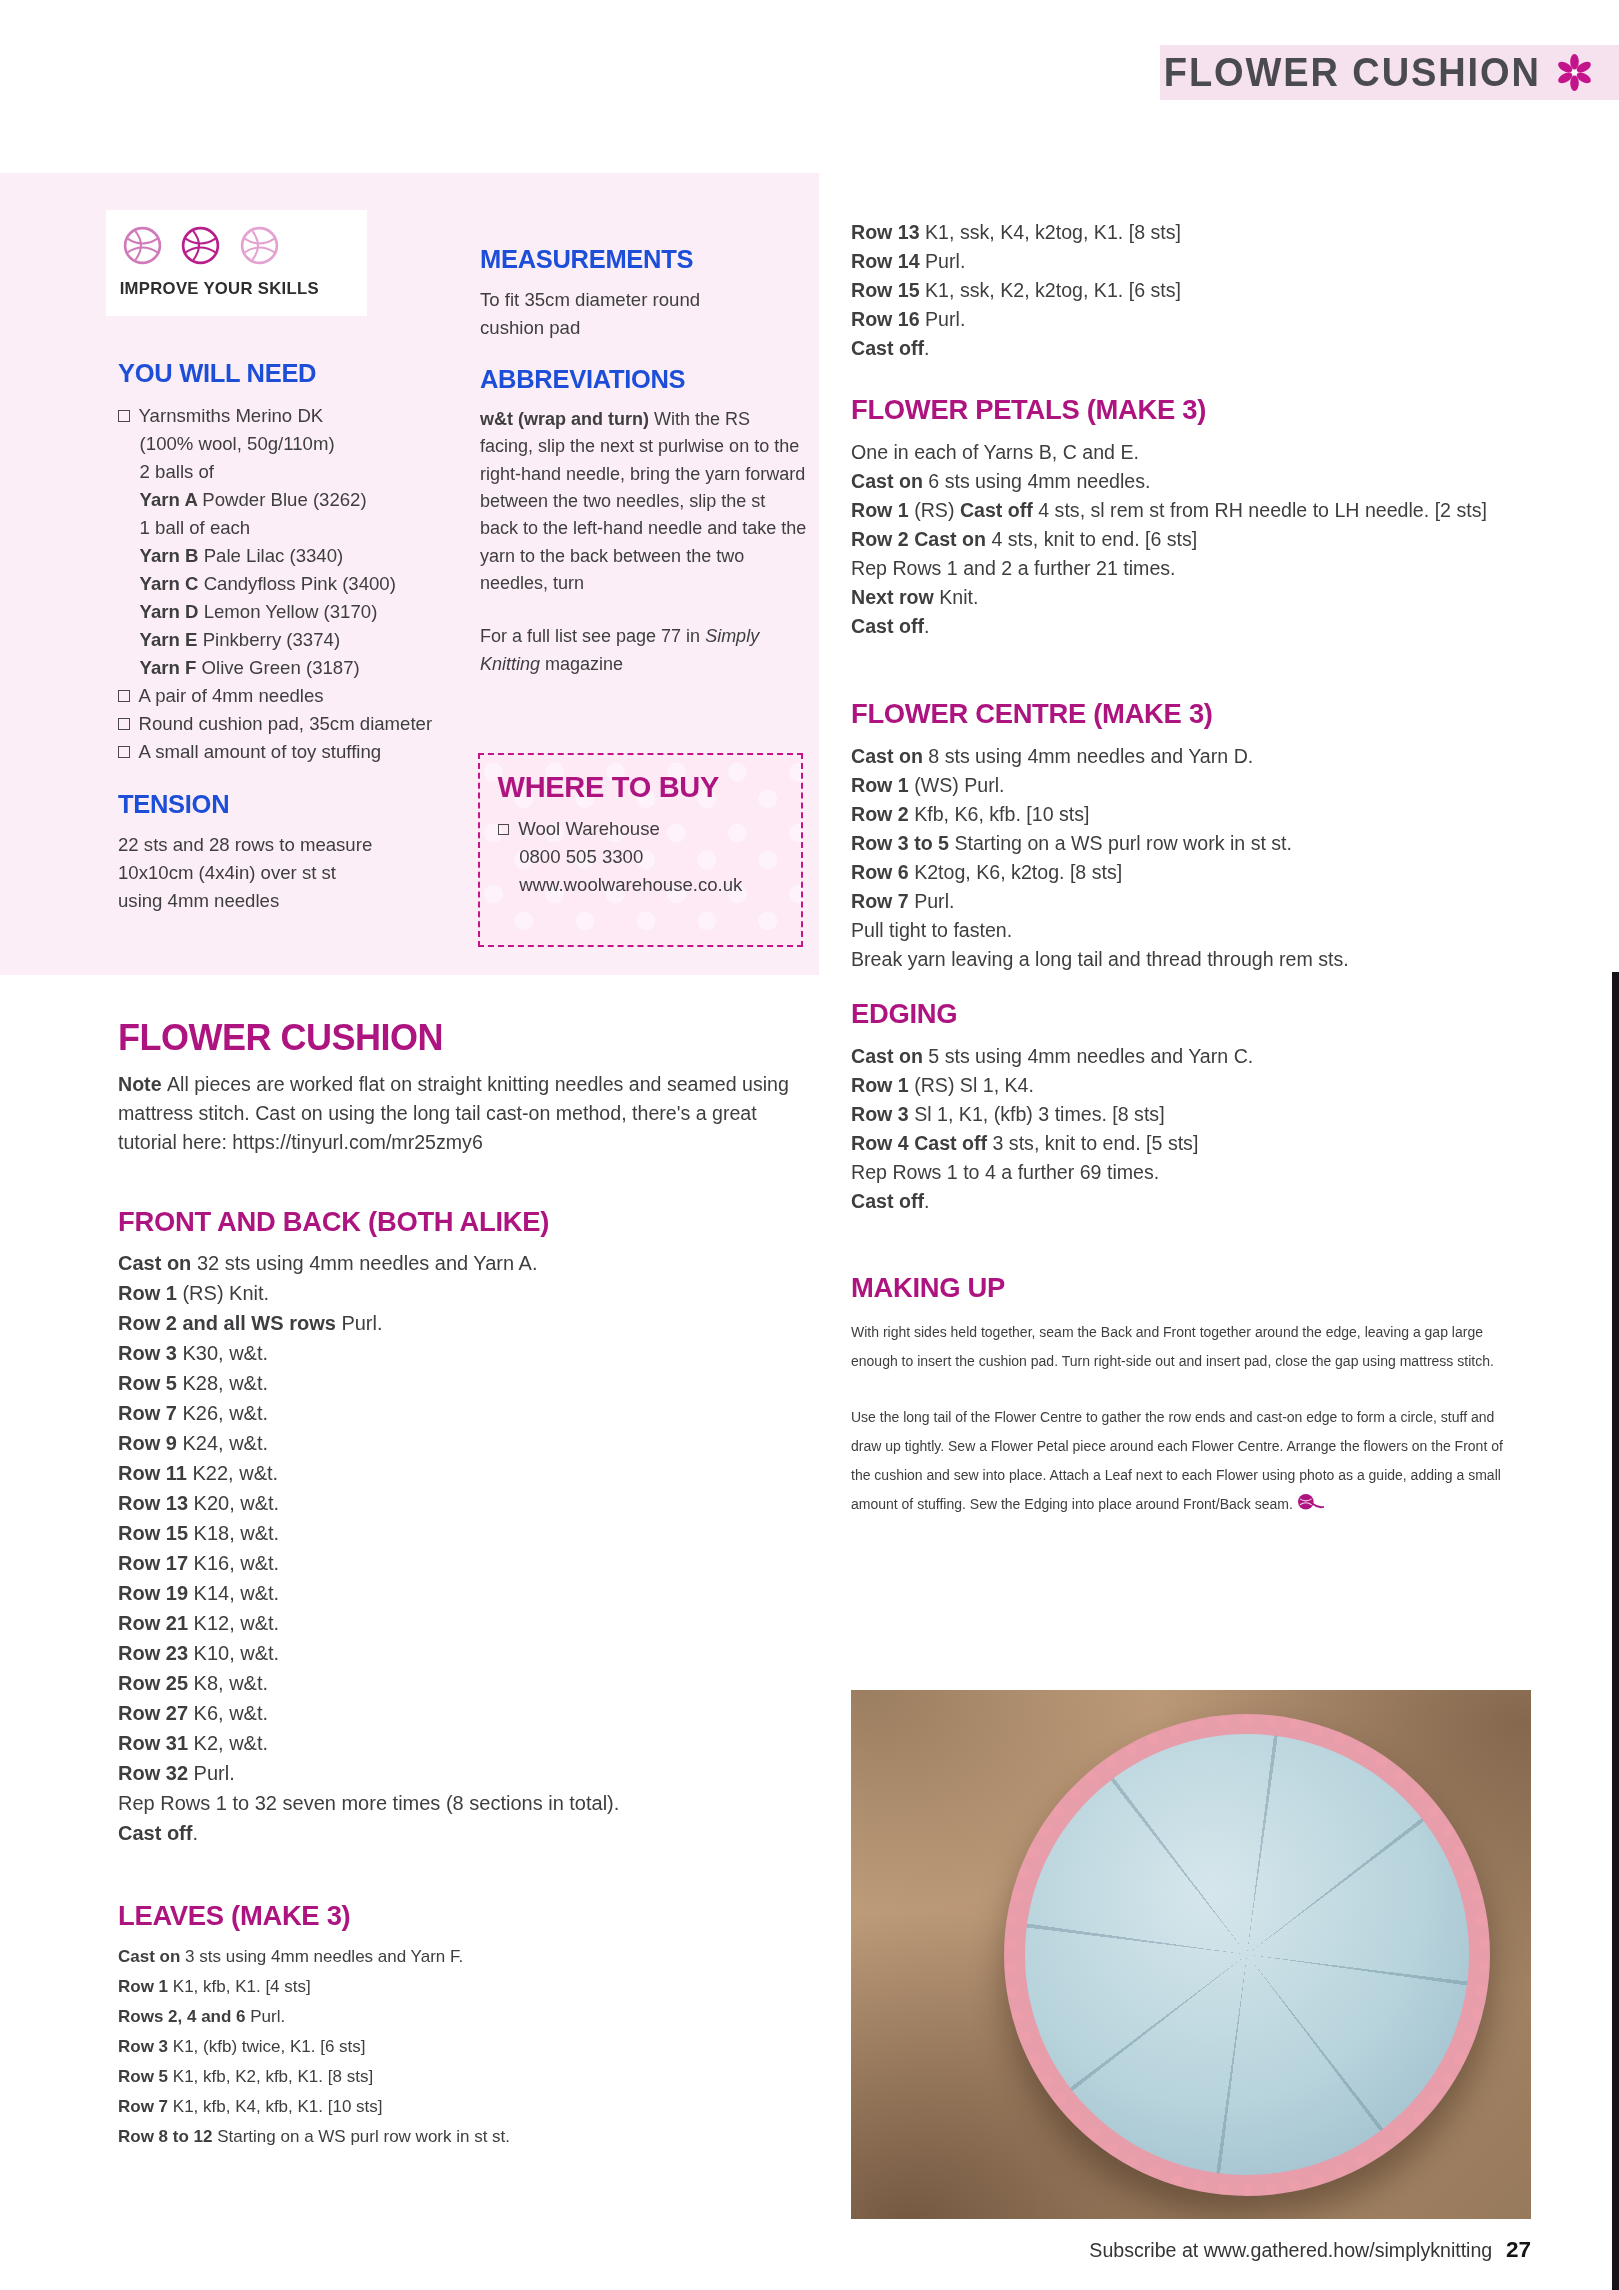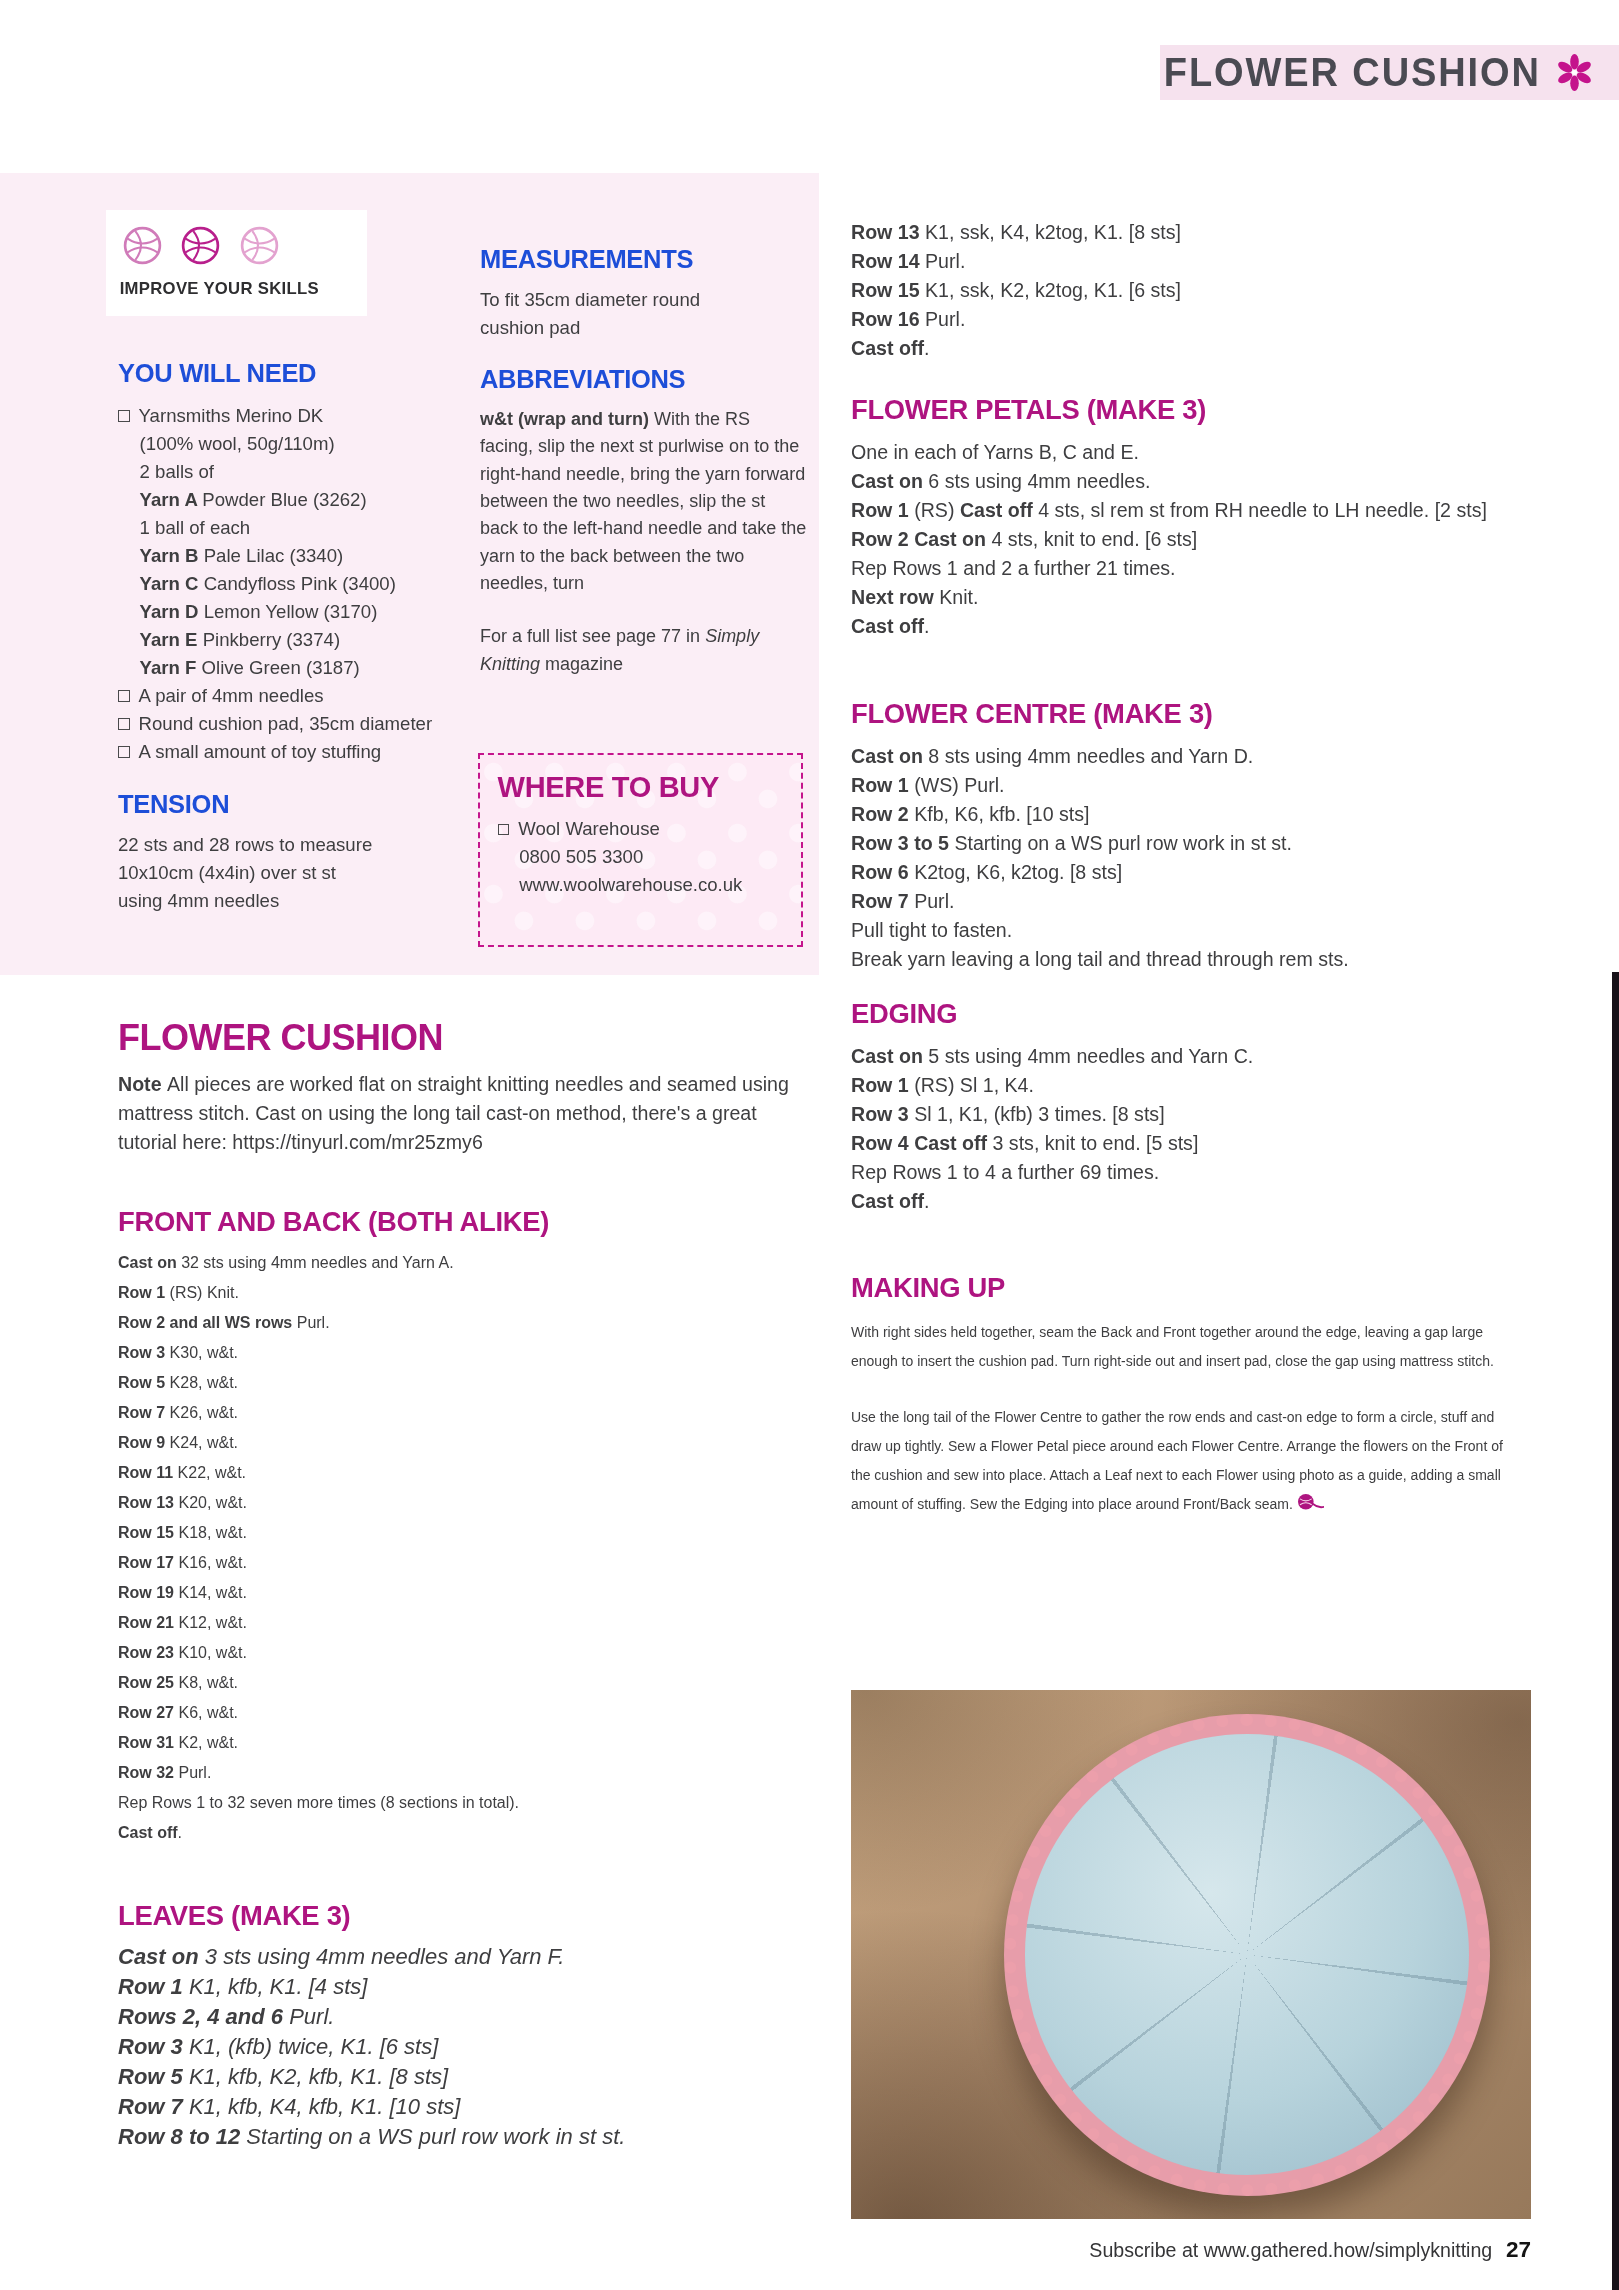--- a/index.html
+++ b/index.html
@@ -43,23 +43,23 @@
          background-image: radial-gradient(circle at 22% 28%, rgba(255,255,255,0.45) 0 8.8px, rgba(255,255,255,0) 9.8px),
                            radial-gradient(circle at 72% 72%, rgba(255,255,255,0.45) 0 8.8px, rgba(255,255,255,0) 9.8px);
          background-size: 61px 61px; }
   .wtb-title { font-size:29px; font-weight:bold; color:#ae1480; letter-spacing:-0.3px; }
   .wtb-list { margin-top:11.8px; font-size:18.6px; line-height:28px; }
 
   
   .pattern-title { position:absolute; left:118px; top:1017px; font-size:36px; font-weight:bold; color:#ae1480; letter-spacing:-0.5px; }
   .note { position:absolute; left:118px; top:1070px; width:676px; font-size:19.6px; line-height:29px; }
   .front-back { position:absolute; left:118px; top:1206px; width:676px; }
-  .front-back .lines { margin-top:9.8px; font-size:16px; line-height:30px; }
+  .front-back .lines { margin-top:9.8px; font-size:20px; line-height:30px; }
   .leaves { position:absolute; left:118px; top:1900px; width:676px; }
-  .leaves .lines { margin-top:9.8px; font-size:22px; line-height:30px;font-style:italic; }
+  .leaves .lines { margin-top:9.8px; font-size:17px; line-height:30px; }
 
   
   .leaves-cont { position:absolute; left:851px; top:218px; width:670px; font-size:19.6px; line-height:29px; }
   .rc-sec { position:absolute; left:851px; width:670px; }
   .rc-sec .lines { margin-top:11.8px; font-size:19.6px; line-height:29px; }
   .flower-petals { top:394px; }
   .flower-centre { top:698px; }
   .edging-sec { top:998px; }
   .making-up { top:1272px; }
   .making-up .paras { margin-top:13.7px; font-size:14px; line-height:29px; }

